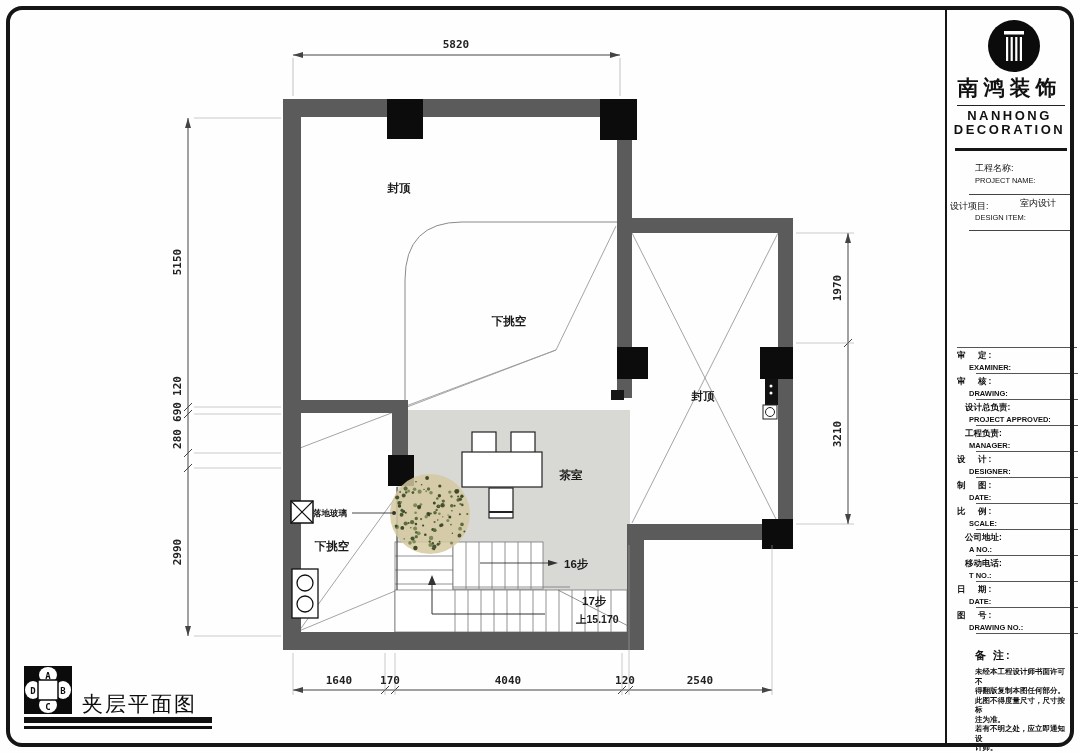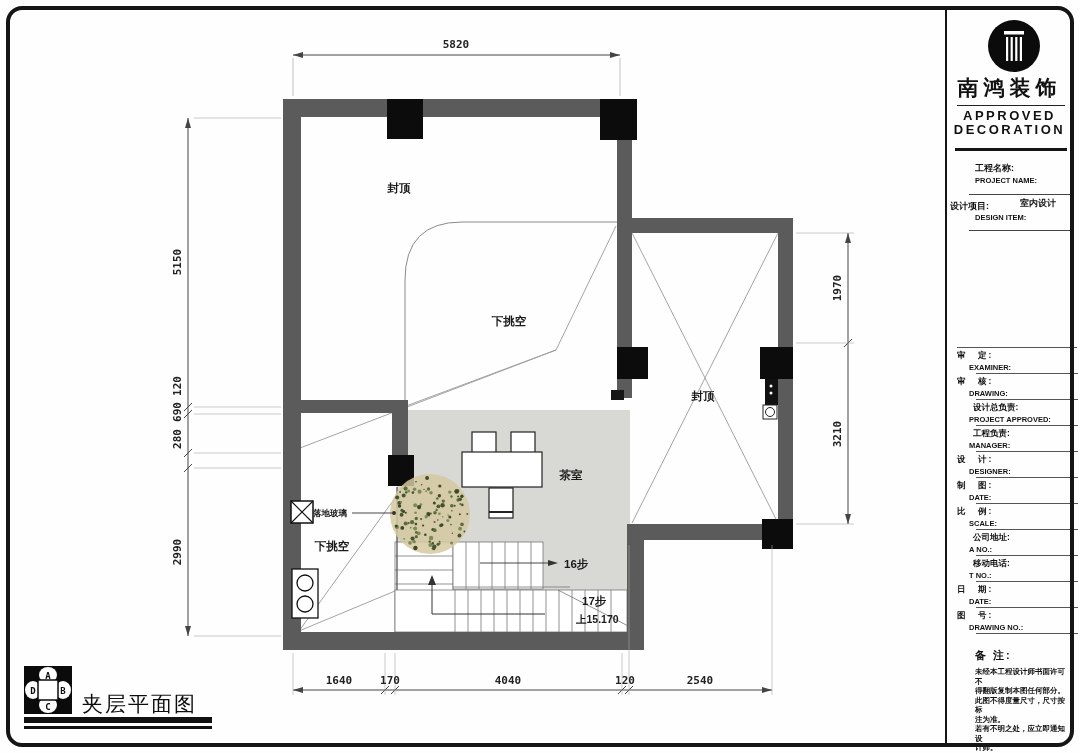--- a/index.html
+++ b/index.html
@@ -13,36 +13,36 @@
   svg text.small{font-size:8.5px;}
 
   
   .tb{position:absolute;left:947px;top:10px;width:125px;height:545px;color:#111;}
   .tb-logo{position:absolute;left:39px;top:8px;}
   .tb-cn{position:absolute;left:0;top:64px;width:125px;text-align:center;font-family:"Liberation Serif",serif;
          font-size:21px;font-weight:bold;letter-spacing:5px;}
   .tb-rule1{position:absolute;left:10px;top:95px;width:108px;height:1px;background:#222;}
   .tb-en{position:absolute;left:0;top:99px;width:125px;text-align:center;font-size:13px;font-weight:bold;letter-spacing:2.5px;line-height:14px;}
   .tb-rule2{position:absolute;left:8px;top:138px;width:112px;height:3px;background:#151515;}
-  .tb-field{position:absolute;font-weight:bold;}
+  .tb-field{position:absolute;font-weight:normal;}
   .f-proj-cn{left:28px;top:152px;font-size:9px;}
   .f-proj-en{left:28px;top:166px;font-size:7.5px;text-align:center;}
   .f-line1{position:absolute;left:22px;top:184px;width:101px;height:1px;background:#444;}
   .f-des-cn{left:3px;top:190px;font-size:9px;}
   .f-des-val{left:73px;top:187px;font-size:9px;text-align:center;}
   .f-des-en{left:28px;top:203px;font-size:7.5px;}
   .f-line2{position:absolute;left:22px;top:220px;width:101px;height:1px;background:#444;}
 
   .tb-rows{position:absolute;left:10px;top:337px;width:120px;border-top:1px solid #555;}
   .row{position:relative;height:26px;}
   .row::after{content:"";position:absolute;left:19px;right:-1px;bottom:0;border-bottom:1px solid #555;}
   .row .cn{font-size:8.5px;font-weight:bold;padding-top:2px;}
   .row .en{font-size:7.5px;font-weight:bold;margin-left:12px;margin-top:1px;}
   .row.wide .cn{letter-spacing:2px;}
-  .row.indent .cn{margin-left:16px;}
+  .row.indent .cn{margin-left:8px;}
 
   .tb-notes{position:absolute;left:28px;top:638px;width:94px;font-weight:bold;}
   .tb-notes .nt{font-size:11px;letter-spacing:2px;margin-bottom:4px;}
   .tb-notes .nl{font-size:7.5px;line-height:9.5px;}
 
   
   .caption-icon{position:absolute;left:24px;top:666px;}
   .caption-text{position:absolute;left:82px;top:690px;font-size:21px;font-weight:normal;letter-spacing:2px;color:#0d0d0d;}
   .caption-bar1{position:absolute;left:24px;top:717px;width:188px;height:6px;background:#111;}
   .caption-bar2{position:absolute;left:24px;top:726px;width:188px;height:3px;background:#111;}
@@ -382,21 +382,21 @@
       <circle cx="28" cy="28" r="26" fill="#0b0b0b"></circle>
       <rect x="18" y="13" width="20" height="3.5" fill="#fff"></rect>
       <rect x="20" y="19" width="2.2" height="24" fill="#fff"></rect>
       <rect x="24.6" y="19" width="2.2" height="24" fill="#fff"></rect>
       <rect x="29.2" y="19" width="2.2" height="24" fill="#fff"></rect>
       <rect x="33.8" y="19" width="2.2" height="24" fill="#fff"></rect>
     </svg>
     <div class="tb-cn">南鸿装饰</div>
     <div class="tb-rule1"></div>
     <div class="tb-en">
-      <div>APPROVED</div>
+      <div>NANHONG</div>
       <div>DECORATION</div>
     </div>
     <div class="tb-rule2"></div>
 
     <div class="tb-field f-proj-cn">工程名称:</div>
     <div class="tb-field f-proj-en">PROJECT NAME:</div>
     <div class="f-line1"></div>
     <div class="tb-field f-des-cn">设计项目:</div>
     <div class="tb-field f-des-val">室内设计</div>
     <div class="tb-field f-des-en">DESIGN ITEM:</div>

